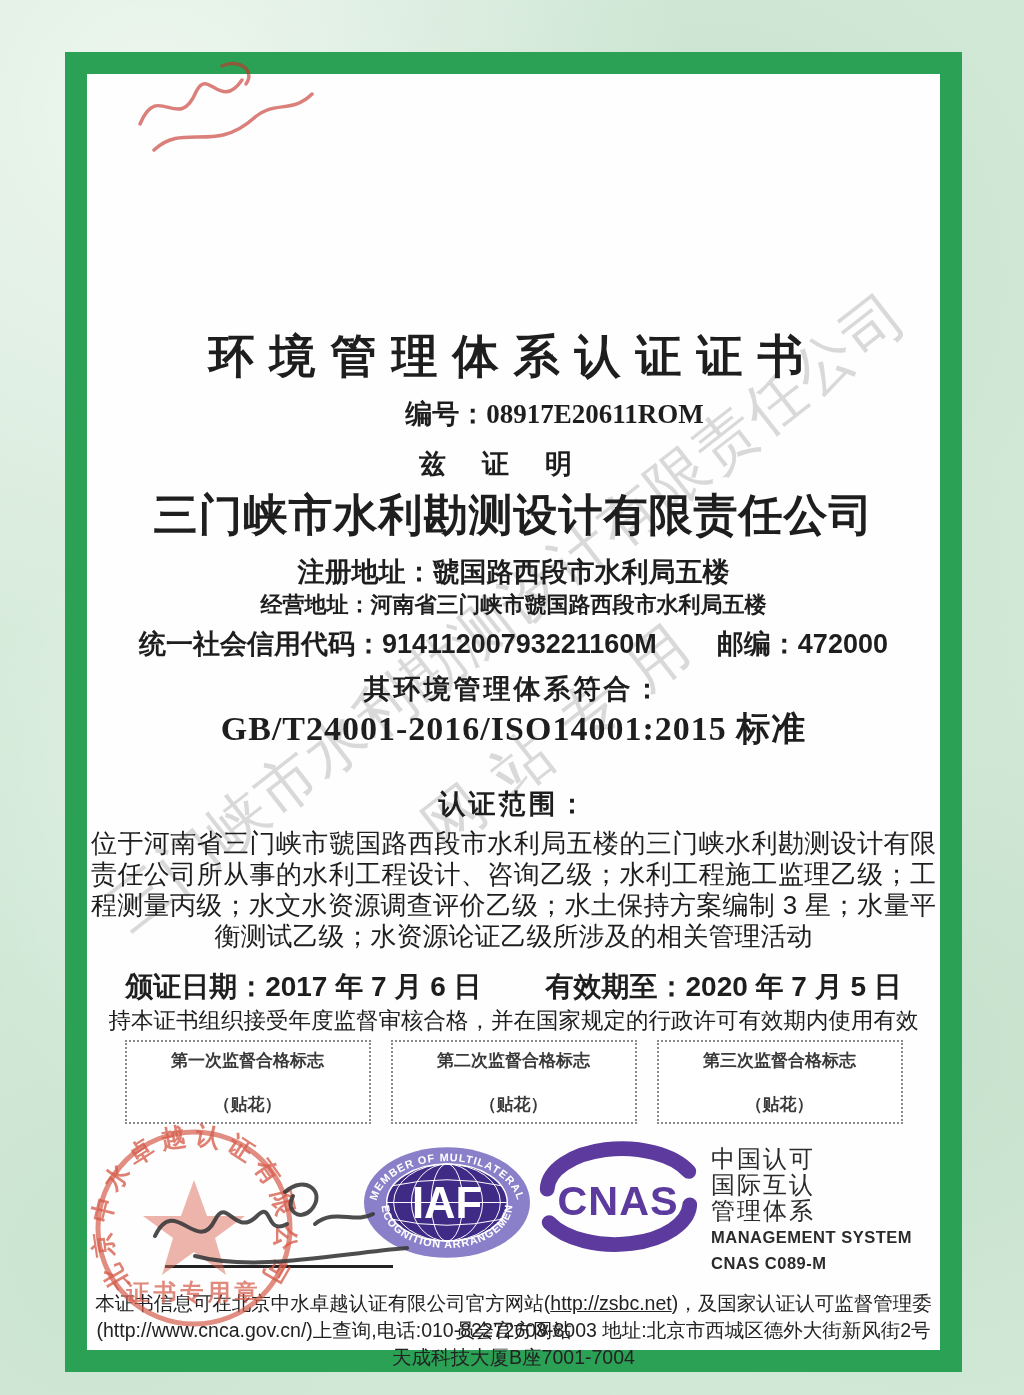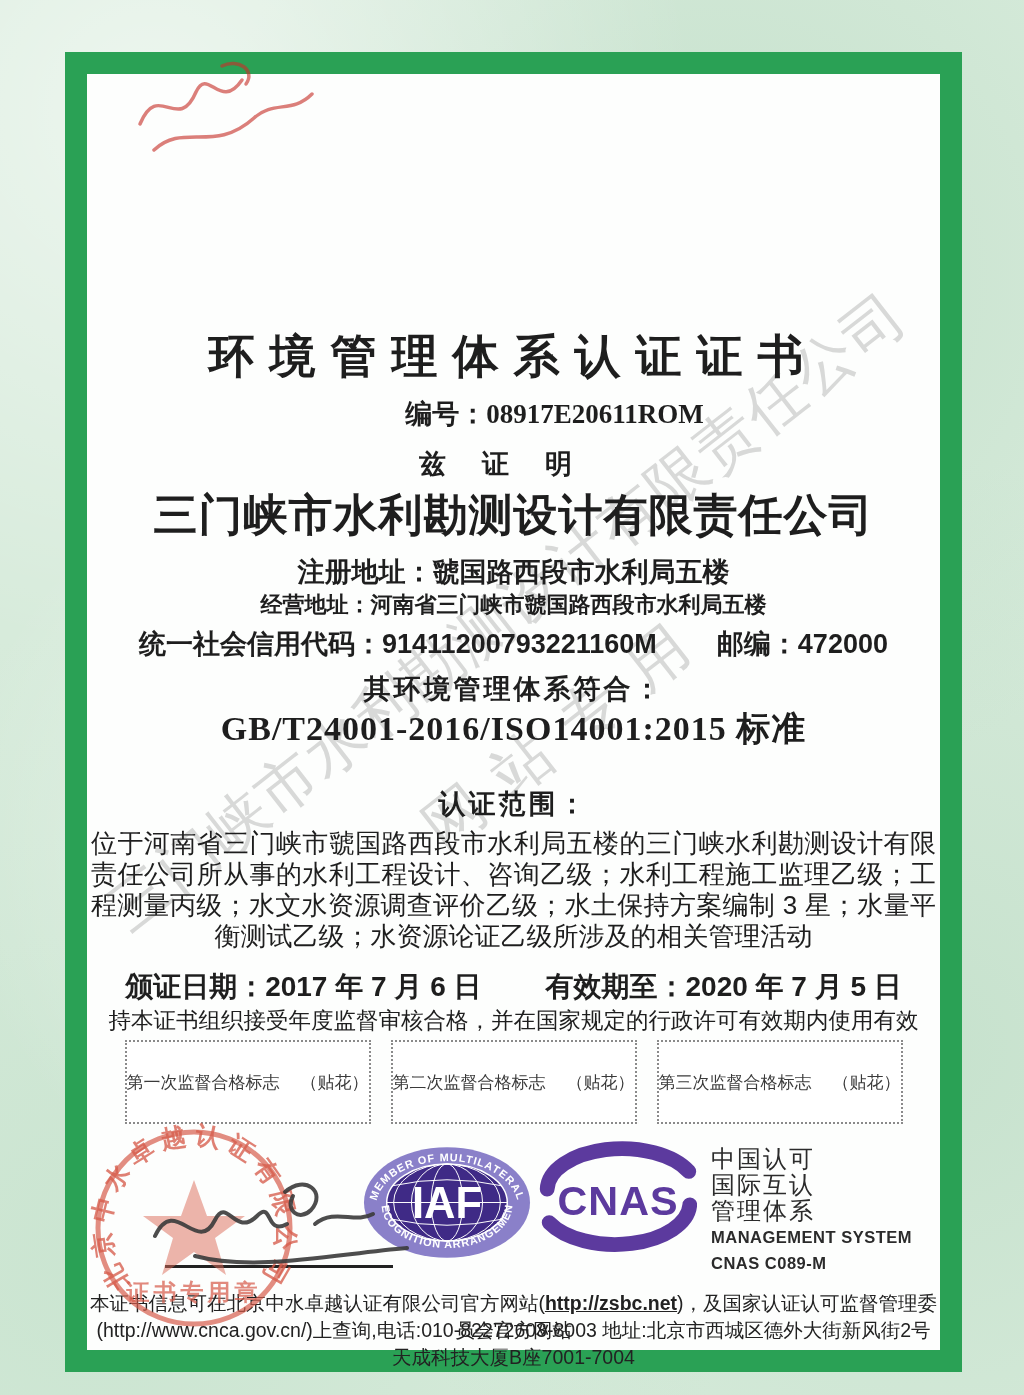--- a/index.html
+++ b/index.html
@@ -47,38 +47,39 @@
     top:754px;left:4px;width:845px;font-size:26px;font-weight:400;
     line-height:31px;text-align:justify;text-align-last:center;
   }
   .dates{top:894px;font-size:28px;font-weight:700;}
   .dates .gap{display:inline-block;width:64px;}
   .validity{top:931px;font-size:22.5px;font-weight:400;}
   
   .boxes{top:966px;left:0;width:100%;display:flex;justify-content:center;gap:20px;}
   .sbox{
     width:242px;height:80px;border:2px dotted #8a8a8a;background:#fff;
-    display:flex;justify-content:center;align-items:center;gap:21px;
+    display:flex;flex-direction:column;justify-content:center;align-items:center;gap:21px;
     color:#3a3a3a;
+    font-weight:bold;
   }
   .sbox .l1{font-size:17px;}
   .sbox .l2{font-size:17px;}
   
   .stamp{left:-8px;top:1040px;z-index:3;}
   .signature{left:48px;top:1090px;z-index:4;}
   .iaf{left:276px;top:1072px;}
   .cnas{left:452px;top:1066px;}
   .accred{left:624px;top:1072px;line-height:26px;color:#2b2b2b;}
   .accred .cn{font-size:24px;letter-spacing:2px;}
   .accred .en{font-size:16.5px;font-weight:700;letter-spacing:.5px;}
   .sig-line{left:78px;top:1191px;width:228px;border-top:3px solid #222;z-index:2;}
   .sig-label{left:62px;top:1196px;width:260px;text-align:center;font-size:27px;font-weight:700;z-index:2;}
   .fineprint1{top:1216px;font-size:19.5px;color:#222;}
   .fineprint2{top:1243px;font-size:19.5px;color:#222;}
-  .fp-link{text-decoration:underline;font-weight:bold;}
+  .fp-link{text-decoration:underline;}
   .scribble{position:absolute;left:126px;top:50px;z-index:5;}
   .logo-zsbc{top:74px;left:331px;width:190px;height:152px;}
 </style>
 </head>
 <body>
 
 <svg class="scribble" width="200" height="125" viewBox="0 0 200 125">
   <g stroke="rgba(198,48,42,0.62)" stroke-width="3.5" fill="none" stroke-linecap="round">
     <path d="M14,74 C32,30 52,84 70,42 C82,16 94,62 116,30"></path>
     <path d="M28,100 C58,72 88,104 128,68 C148,50 166,64 186,44"></path>

